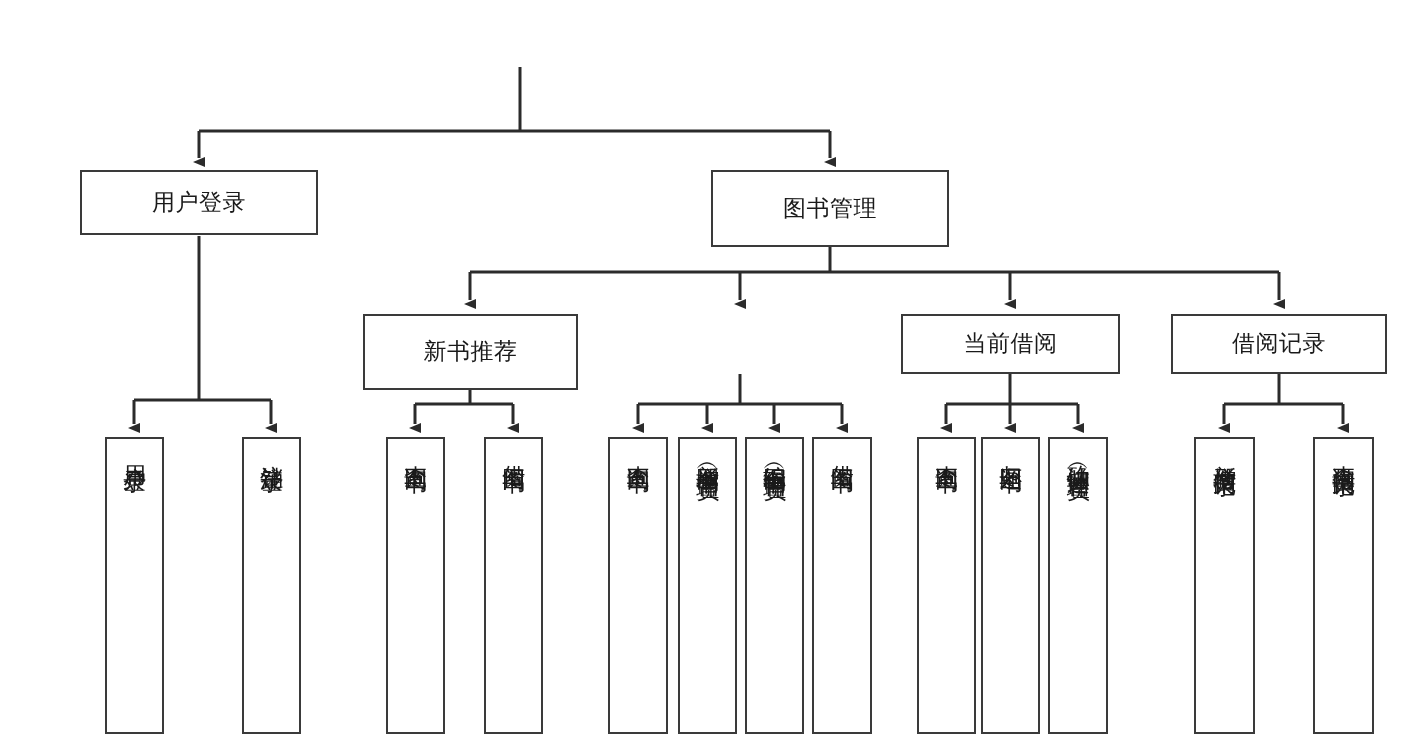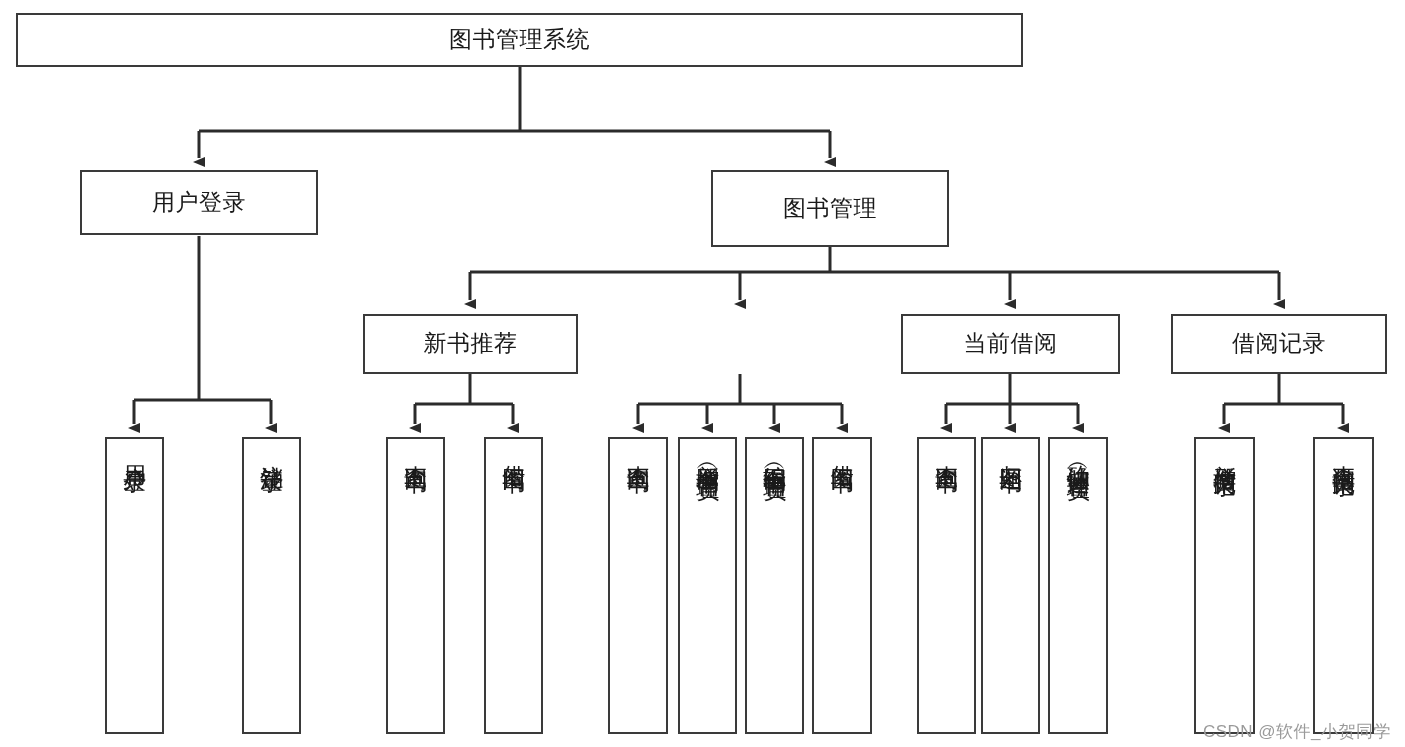--- a/index.html
+++ b/index.html
@@ -122,33 +122,30 @@
       <path d="M1010,404 L1010,424" marker-end="url(#arrow)"></path>
       <path d="M1078,404 L1078,424" marker-end="url(#arrow)"></path>
 
       <path d="M1279,374 L1279,404"></path>
       <path d="M1224,404 L1343,404"></path>
       <path d="M1224,404 L1224,424" marker-end="url(#arrow)"></path>
       <path d="M1343,404 L1343,424" marker-end="url(#arrow)"></path>
     </g>
   </svg>
 
-  <div class="node-box node-h" style="left:16px; top:13px; width:1007px; height:54px;">
-    <span class="node-label">图书管理系统</span>
-  </div>
 
   <div class="node-box node-h" style="left:80px; top:170px; width:238px; height:65px;">
     <span class="node-label">用户登录</span>
   </div>
 
   <div class="node-box node-h" style="left:711px; top:170px; width:238px; height:77px;">
     <span class="node-label">图书管理</span>
   </div>
 
-  <div class="node-box node-h" style="left:363px; top:314px; width:215px; height:60px;">
+  <div class="node-box node-h" style="left:363px; top:314px; width:215px; height:76px;">
     <span class="node-label">新书推荐</span>
   </div>
 
 
   <div class="node-box node-h" style="left:901px; top:314px; width:219px; height:60px;">
     <span class="node-label">当前借阅</span>
   </div>
 
   <div class="node-box node-h" style="left:1171px; top:314px; width:216px; height:60px;">
     <span class="node-label">借阅记录</span>
@@ -199,15 +196,14 @@
   </div>
 
   <div class="node-box node-v" style="left:1194px; top:437px; width:61px; height:297px;">
     <span class="node-label">新增借阅记录</span>
   </div>
 
   <div class="node-box node-v" style="left:1313px; top:437px; width:61px; height:297px;">
     <span class="node-label">查询借阅记录</span>
   </div>
 
-  <div class="watermark">CSDN @软件_小贺同学</div>
 
 </div>
 
 </body></html>

